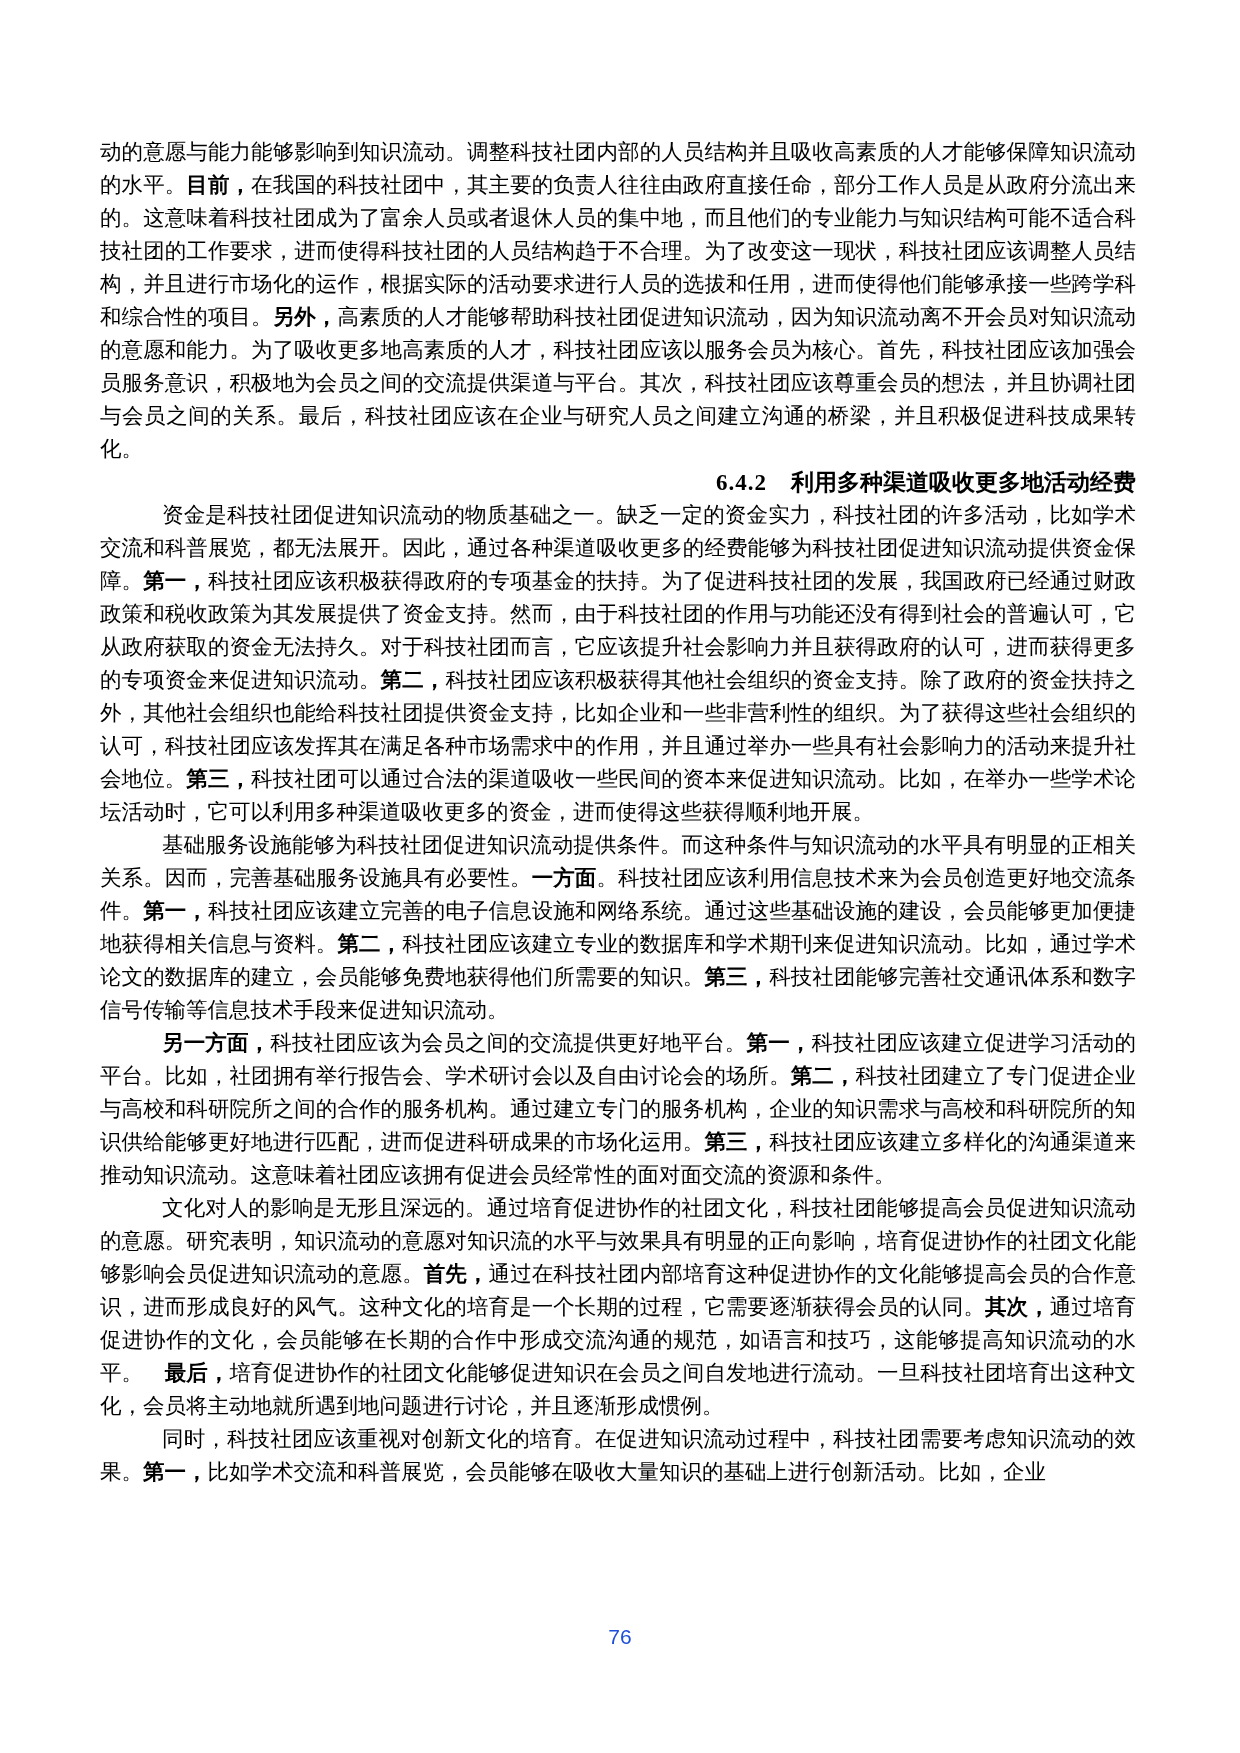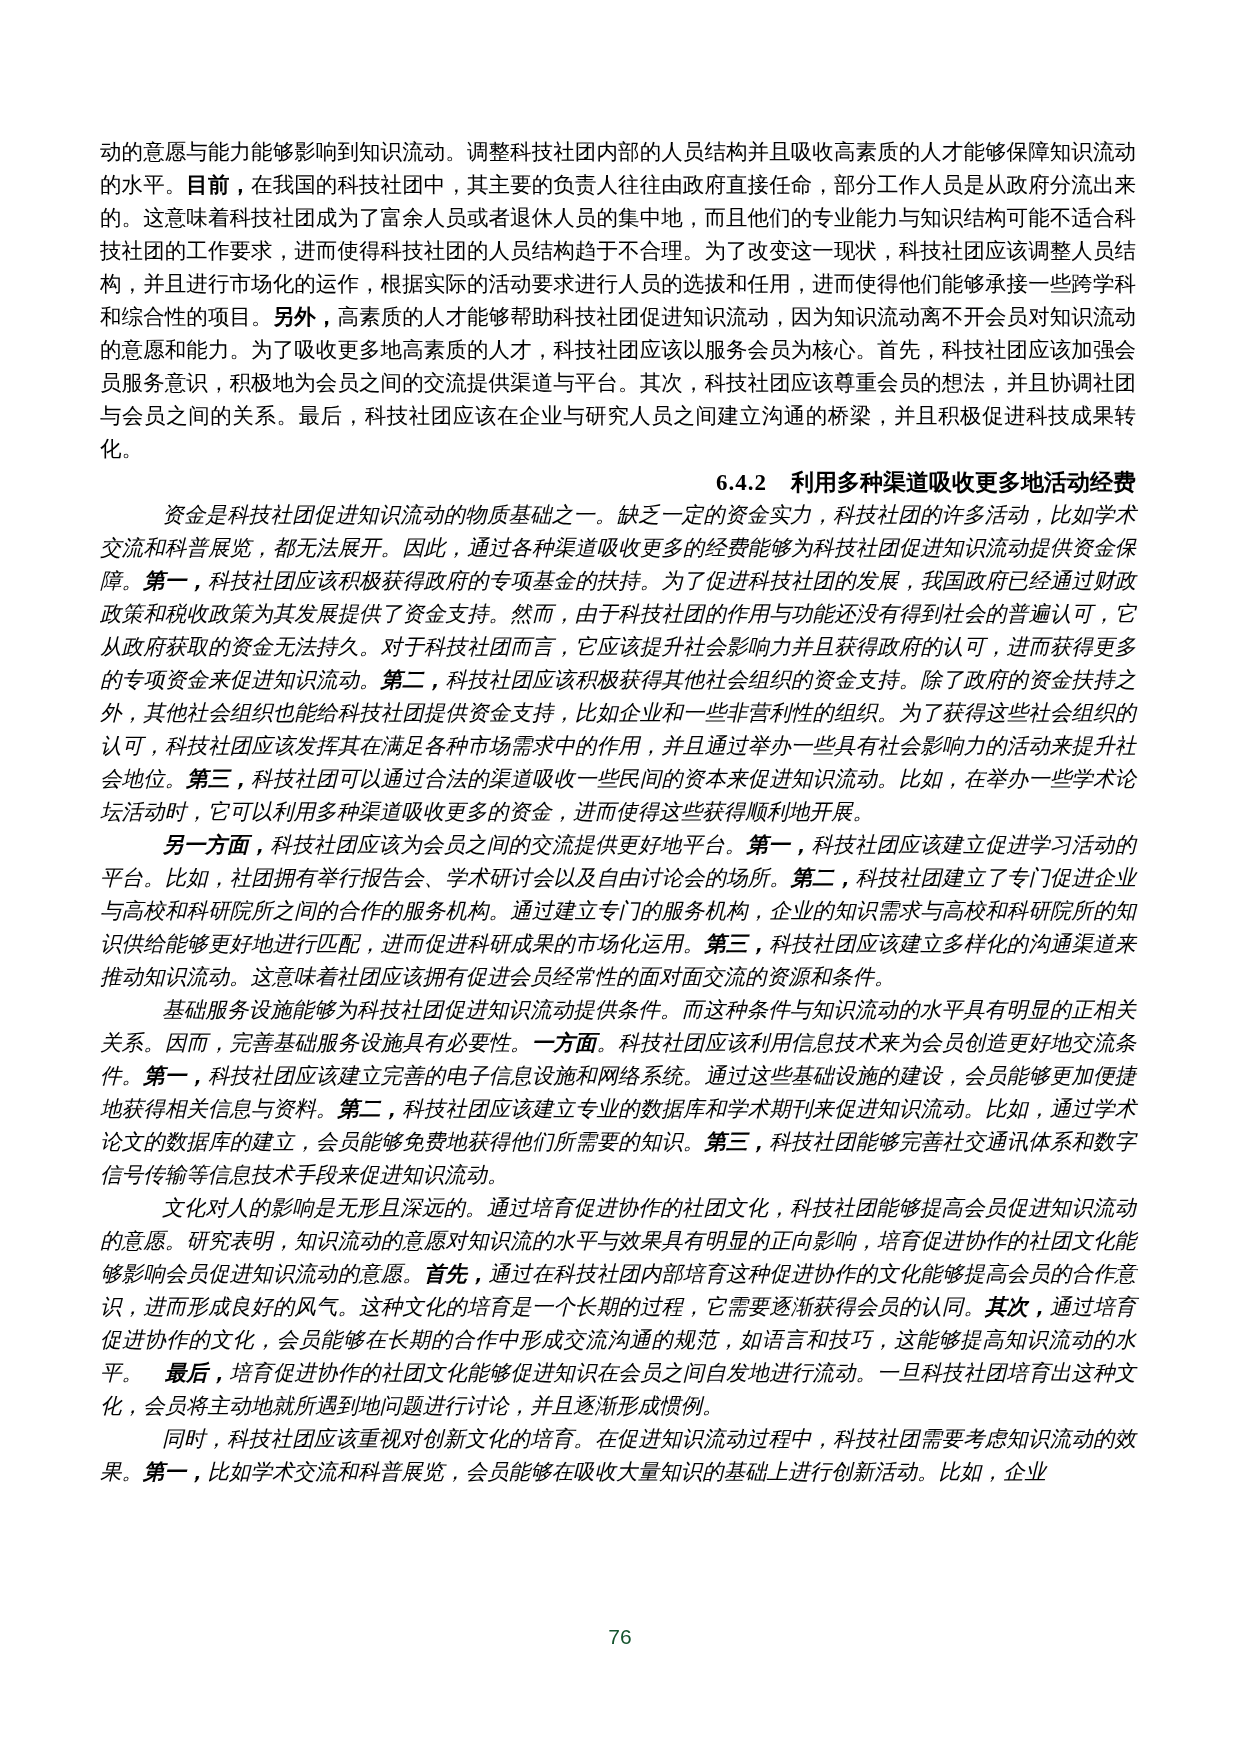--- a/index.html
+++ b/index.html
@@ -25,21 +25,20 @@
   .para {
     margin: 0;
     font-size: 21.5px;
     line-height: 33px;
     text-align: justify;
     text-justify: inter-ideograph;
     word-break: break-all;
   }
   .para.indent {
     text-indent: 62px;
-    font-style: italic;
   }
   .para b {
     font-weight: bold;
   }
   .heading {
     margin: 0;
     font-size: 23px;
     line-height: 33px;
     font-weight: bold;
     text-align: right;
@@ -54,30 +53,30 @@
   }
   .page-number {
     position: absolute;
     top: 1622px;
     left: 0;
     width: 100%;
     text-align: center;
     font-family: "Liberation Sans", "DejaVu Sans", sans-serif;
     font-size: 21px;
     line-height: 30px;
-    color: #14532d;
+    color: #1d4ed8;
   }
 </style>
 </head>
 <body>
 
 <div class="page">
   <div class="content">
       <p class="para"><span>动的意愿与能力能够影响到知识流动。调整科技社团内部的人员结构并且吸收高素质的人才能够保障知识流动的水平。</span><b>目前，</b><span>在我国的科技社团中，其主要的负责人往往由政府直接任命，部分工作人员是从政府分流出来的。这意味着科技社团成为了富余人员或者退休人员的集中地，而且他们的专业能力与知识结构可能不适合科技社团的工作要求，进而使得科技社团的人员结构趋于不合理。为了改变这一现状，科技社团应该调整人员结构，并且进行市场化的运作，根据实际的活动要求进行人员的选拔和任用，进而使得他们能够承接一些跨学科和综合性的项目。</span><b>另外，</b><span>高素质的人才能够帮助科技社团促进知识流动，因为知识流动离不开会员对知识流动的意愿和能力。为了吸收更多地高素质的人才，科技社团应该以服务会员为核心。首先，科技社团应该加强会员服务意识，积极地为会员之间的交流提供渠道与平台。其次，科技社团应该尊重会员的想法，并且协调社团与会员之间的关系。最后，科技社团应该在企业与研究人员之间建立沟通的桥梁，并且积极促进科技成果转化。</span></p>
       <h2 class="heading"><span class="h-num">6.4.2</span><span class="h-title">利用多种渠道吸收更多地活动经费</span></h2>
       <p class="para indent"><span>资金是科技社团促进知识流动的物质基础之一。缺乏一定的资金实力，科技社团的许多活动，比如学术交流和科普展览，都无法展开。因此，通过各种渠道吸收更多的经费能够为科技社团促进知识流动提供资金保障。</span><b>第一，</b><span>科技社团应该积极获得政府的专项基金的扶持。为了促进科技社团的发展，我国政府已经通过财政政策和税收政策为其发展提供了资金支持。然而，由于科技社团的作用与功能还没有得到社会的普遍认可，它从政府获取的资金无法持久。对于科技社团而言，它应该提升社会影响力并且获得政府的认可，进而获得更多的专项资金来促进知识流动。</span><b>第二，</b><span>科技社团应该积极获得其他社会组织的资金支持。除了政府的资金扶持之外，其他社会组织也能给科技社团提供资金支持，比如企业和一些非营利性的组织。为了获得这些社会组织的认可，科技社团应该发挥其在满足各种市场需求中的作用，并且通过举办一些具有社会影响力的活动来提升社会地位。</span><b>第三，</b><span>科技社团可以通过合法的渠道吸收一些民间的资本来促进知识流动。比如，在举办一些学术论坛活动时，它可以利用多种渠道吸收更多的资金，进而使得这些获得顺利地开展。</span></p>
+      <p class="para indent"><span>基础服务设施能够为科技社团促进知识流动提供条件。而这种条件与知识流动的水平具有明显的正相关关系。因而，完善基础服务设施具有必要性。</span><b>一方面</b><span>。科技社团应该利用信息技术来为会员创造更好地交流条件。</span><b>第一，</b><span>科技社团应该建立完善的电子信息设施和网络系统。通过这些基础设施的建设，会员能够更加便捷地获得相关信息与资料。</span><b>第二，</b><span>科技社团应该建立专业的数据库和学术期刊来促进知识流动。比如，通过学术论文的数据库的建立，会员能够免费地获得他们所需要的知识。</span><b>第三，</b><span>科技社团能够完善社交通讯体系和数字信号传输等信息技术手段来促进知识流动。</span></p>
       <p class="para indent"><b>另一方面，</b><span>科技社团应该为会员之间的交流提供更好地平台。</span><b>第一，</b><span>科技社团应该建立促进学习活动的平台。比如，社团拥有举行报告会、学术研讨会以及自由讨论会的场所。</span><b>第二，</b><span>科技社团建立了专门促进企业与高校和科研院所之间的合作的服务机构。通过建立专门的服务机构，企业的知识需求与高校和科研院所的知识供给能够更好地进行匹配，进而促进科研成果的市场化运用。</span><b>第三，</b><span>科技社团应该建立多样化的沟通渠道来推动知识流动。这意味着社团应该拥有促进会员经常性的面对面交流的资源和条件。</span></p>
-      <p class="para indent"><span>基础服务设施能够为科技社团促进知识流动提供条件。而这种条件与知识流动的水平具有明显的正相关关系。因而，完善基础服务设施具有必要性。</span><b>一方面</b><span>。科技社团应该利用信息技术来为会员创造更好地交流条件。</span><b>第一，</b><span>科技社团应该建立完善的电子信息设施和网络系统。通过这些基础设施的建设，会员能够更加便捷地获得相关信息与资料。</span><b>第二，</b><span>科技社团应该建立专业的数据库和学术期刊来促进知识流动。比如，通过学术论文的数据库的建立，会员能够免费地获得他们所需要的知识。</span><b>第三，</b><span>科技社团能够完善社交通讯体系和数字信号传输等信息技术手段来促进知识流动。</span></p>
       <p class="para indent"><span>文化对人的影响是无形且深远的。通过培育促进协作的社团文化，科技社团能够提高会员促进知识流动的意愿。研究表明，知识流动的意愿对知识流的水平与效果具有明显的正向影响，培育促进协作的社团文化能够影响会员促进知识流动的意愿。</span><b>首先，</b><span>通过在科技社团内部培育这种促进协作的文化能够提高会员的合作意识，进而形成良好的风气。这种文化的培育是一个长期的过程，它需要逐渐获得会员的认同。</span><b>其次，</b><span>通过培育促进协作的文化，会员能够在长期的合作中形成交流沟通的规范，如语言和技巧，这能够提高知识流动的水平。　</span><b>最后，</b><span>培育促进协作的社团文化能够促进知识在会员之间自发地进行流动。一旦科技社团培育出这种文化，会员将主动地就所遇到地问题进行讨论，并且逐渐形成惯例。</span></p>
       <p class="para indent"><span>同时，科技社团应该重视对创新文化的培育。在促进知识流动过程中，科技社团需要考虑知识流动的效果。</span><b>第一，</b><span>比如学术交流和科普展览，会员能够在吸收大量知识的基础上进行创新活动。比如，企业</span></p>
     </div>
   <div class="page-number">76</div>
 </div>
 
 </body></html>

